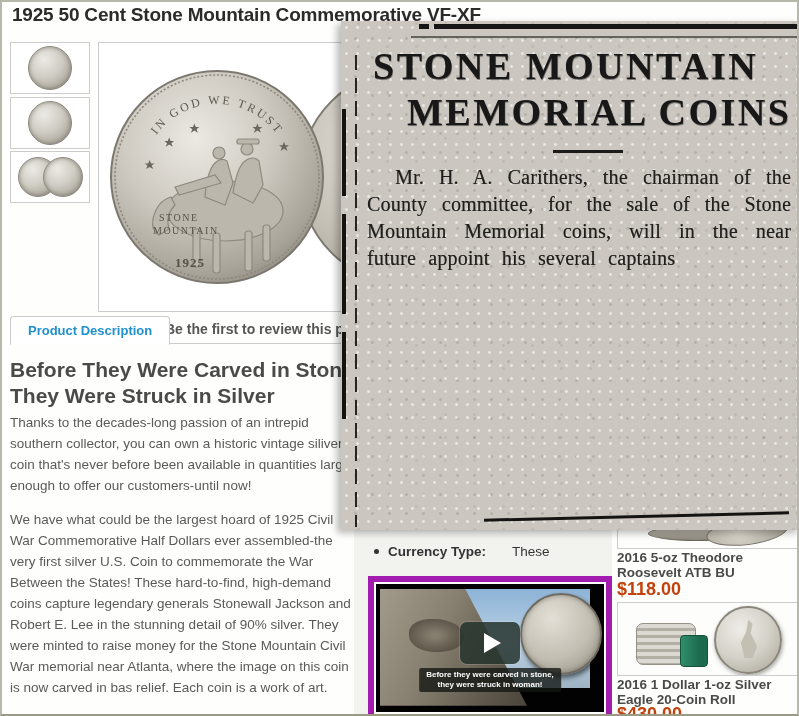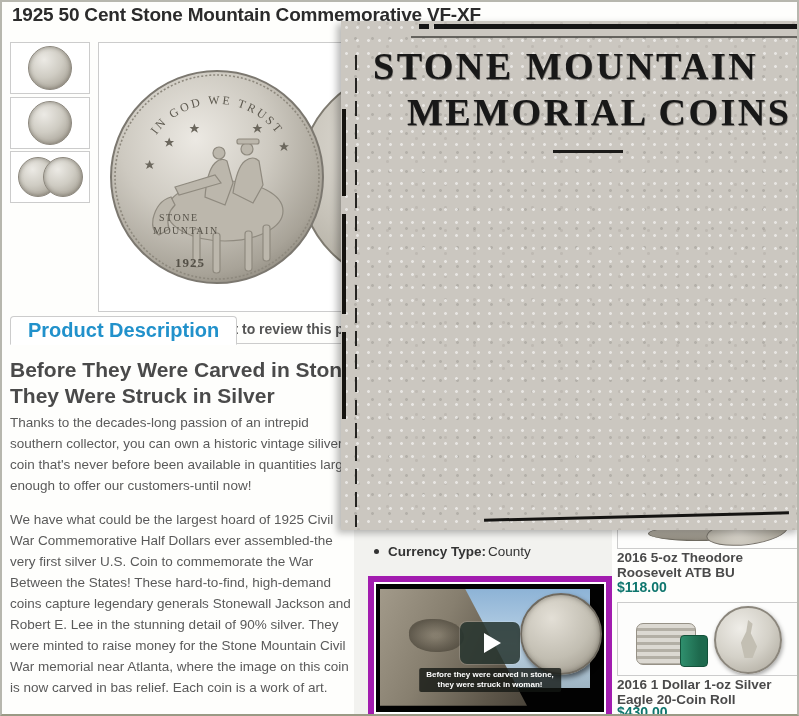--- a/index.html
+++ b/index.html
@@ -19,21 +19,21 @@
   
   .main-image{position:absolute;left:96px;top:40px;width:262px;height:268px;background:#fff;border:1px solid #ccc;overflow:hidden;}
   .coin-back{position:absolute;left:200px;top:26px;width:212px;height:212px;border-radius:50%;
              background:radial-gradient(circle at 40% 35%,#e4e1da 0%,#c6c2b8 50%,#9d988c 100%);
              border:2px solid #7e7a70;}
   .coin-svg{position:absolute;left:10px;top:26px;}
   
   .tab-line{position:absolute;left:8px;top:341px;width:344px;border-top:1px solid #ccc;}
   .tab-active{position:absolute;left:8px;top:314px;height:27px;line-height:27px;padding:0 17px;background:#fff;
               border:1px solid #ccc;border-bottom:1px solid #fff;border-radius:4px 4px 0 0;
-              color:#2191cb;font-weight:bold;font-size:20px;z-index:2;cursor:pointer;}
+              color:#2191cb;font-weight:bold;font-size:13px;z-index:2;cursor:pointer;}
   .tab-review{position:absolute;left:163px;top:314px;height:27px;line-height:27px;color:#555;
               font-weight:bold;font-size:14px;white-space:nowrap;cursor:pointer;}
   
   .desc-heading{position:absolute;left:8px;top:355px;width:348px;font-size:21px;font-weight:bold;color:#4a4a4a;line-height:26px;}
   .desc-body{position:absolute;left:8px;top:410px;width:348px;height:296px;overflow:hidden;}
   .desc-body p{margin:0 0 13px 0;font-size:13.5px;line-height:21px;color:#5a5a5a;}
   
   .clipping{position:absolute;left:339px;top:19px;width:460px;height:509px;z-index:20;overflow:hidden;
             background-color:#cbc7c0;
             background-image:radial-gradient(rgba(255,255,255,.55) 1px,transparent 1.6px),
@@ -55,21 +55,21 @@
   .clip-divider{width:70px;height:3px;background:#1c1b19;margin:15px 0 11px 212px;}
   .clip-article{padding:0 10px 0 26px;font-family:"Liberation Serif",serif;font-size:20px;line-height:27px;
             color:#1f1e1c;text-align:justify;word-spacing:7px;letter-spacing:.2px;
             text-shadow:.4px .4px .5px rgba(25,22,18,.45);}
   .clip-article p{margin:0;text-indent:28px;}
   .clip-rule-bottom{position:absolute;bottom:12px;right:12px;width:305px;height:3px;background:#151412;transform:rotate(-1.4deg);}
   
   .details-panel{position:absolute;left:352px;top:527px;width:258px;height:185px;background:#f2f2ef;}
   .currency-row{display:flex;align-items:center;margin:15px 0 0 20px;font-size:13.5px;color:#333;}
   .dot{width:5px;height:5px;border-radius:50%;background:#333;margin-right:9px;flex:0 0 auto;}
-  .currency-row b{margin-right:2px;}
+  .currency-row b{margin-right:26px;}
   .video-box{position:absolute;left:14px;top:47px;width:228px;height:128px;background:#fff;border:6px solid #a21caf;padding:2px;cursor:pointer;}
   .video-frame{position:relative;width:100%;height:100%;background:#020202;overflow:hidden;}
   .scene{position:absolute;left:4px;top:5px;right:14px;bottom:24px;background:linear-gradient(180deg,#8db3d6 0%,#bcd3e6 55%,#9eb4c2 100%);overflow:visible;}
   .mountain{position:absolute;left:0;top:0;width:70%;height:118%;
             background:linear-gradient(115deg,#a29a8a 0%,#877f6f 40%,#5e574a 78%,#4a443a 100%);
             clip-path:polygon(0 0,58% 0,100% 100%,0 100%);}
   .carving{position:absolute;left:14%;top:30%;width:26%;height:34%;background:radial-gradient(#6d665822 10%,#524c40 70%);
             border-radius:40% 55% 45% 50%;opacity:.8;}
   .scene-coin{position:absolute;right:-12px;top:4px;width:78px;height:78px;border-radius:50%;
             background:radial-gradient(circle at 38% 30%,#e3dfd6 0%,#c2beb2 55%,#928c7f 100%);
@@ -93,21 +93,21 @@
   .tube{position:absolute;left:62px;bottom:8px;width:26px;height:30px;border-radius:4px;
             background:linear-gradient(90deg,#2f8f6d,#1e6a4e 70%);border:1px solid #14523b;}
   .eagle-coin{position:absolute;right:16px;top:3px;width:64px;height:64px;border-radius:50%;
             background:radial-gradient(circle at 38% 32%,#efede8 0%,#d4d1c8 50%,#a7a296 100%);
             border:2px solid #8b867c;box-shadow:1px 2px 4px rgba(0,0,0,.35);}
   .eagle-fig{position:absolute;left:24px;top:12px;width:18px;height:38px;background:#c3bfb3;
             clip-path:polygon(45% 0,70% 10%,60% 35%,95% 70%,70% 100%,25% 100%,5% 60%,35% 30%);}
   .prod-title{position:absolute;left:615px;width:186px;font-size:13.5px;font-weight:bold;color:#4a4a4a;line-height:15px;cursor:pointer;}
   .p1-title{top:548px;}
   .p2-title{top:675px;}
-  .prod-price{position:absolute;left:615px;font-size:14px;font-weight:bold;color:#0f766e;}
+  .prod-price{position:absolute;left:615px;font-size:18px;font-weight:bold;color:#c2410c;}
   .p1-price{top:577px;}
   .p2-price{top:702px;}
 </style>
 </head>
 <body>
 
 <div class="page">
 
   <div class="page-title">1925 50 Cent Stone Mountain Commemorative VF-XF</div>
 
@@ -173,21 +173,21 @@
   <div class="desc-heading">Before They Were Carved in Stone They Were Struck in Silver</div>
   <div class="desc-body">
     <p>Thanks to the decades-long passion of an intrepid southern collector, you can own a historic vintage siliver coin that's never before been available in quantities large enough to offer our customers-until now!</p>
     <p>We have what could be the largest hoard of 1925 Civil War Commemorative Half Dollars ever assembled-the very first silver U.S. Coin to commemorate the War Between the States! These hard-to-find, high-demand coins capture legendary generals Stonewall Jackson and Robert E. Lee in the stunning detail of 90% silver. They were minted to raise money for the Stone Mountain Civil War memorial near Atlanta, where the image on this coin is now carved in bas relief. Each coin is a work of art.</p>
   </div>
 
   <div class="details-panel">
     <div class="currency-row">
       <span class="dot"></span>
       <b>Currency Type:</b>
-      <span>County</span>
+      <span>These</span>
     </div>
     <div class="video-box">
       <div class="video-frame">
         <div class="scene">
           <div class="mountain"></div>
           <div class="carving"></div>
           <div class="scene-coin"></div>
         </div>
         <div class="play-btn">
           <div class="play-tri"></div>
@@ -221,17 +221,18 @@
     <div class="clip-rule-top1"></div>
     <div class="clip-rule-top2"></div>
     <div class="clip-vrule"></div>
     <div class="clip-torn"></div>
     <div class="clip-headline">
       <div class="l1">STONE MOUNTAIN</div>
       <div class="l2">MEMORIAL COINS</div>
     </div>
     <div class="clip-divider"></div>
     <div class="clip-article">
+      <p>Mr. H. A. Carithers, the chairman of the County committee, for the sale of the Stone Mountain Memorial coins, will in the near future appoint his several captains</p>
     </div>
     <div class="clip-rule-bottom"></div>
   </div>
 
 </div>
 
 </body></html>

